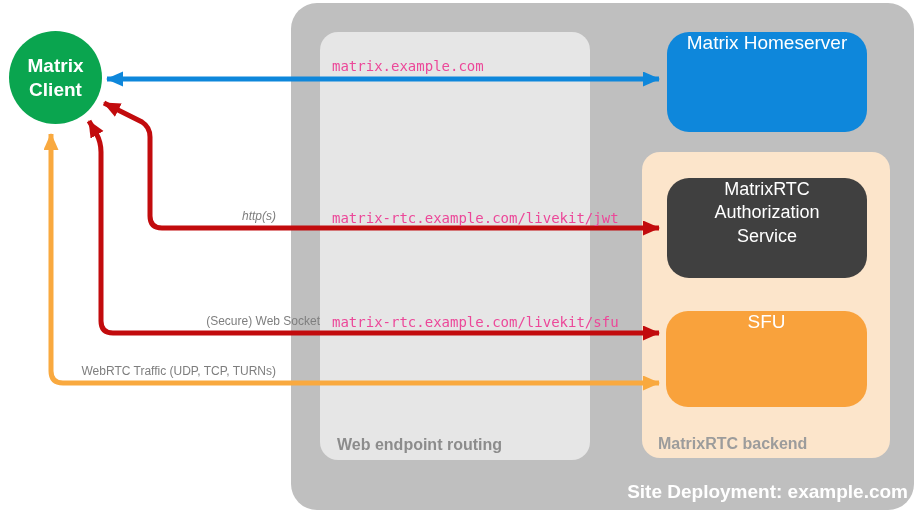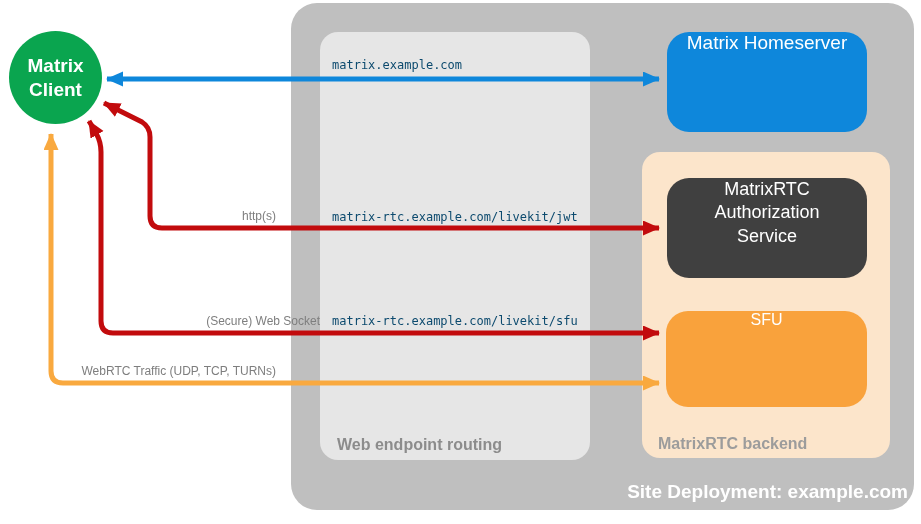--- a/index.html
+++ b/index.html
@@ -32,50 +32,50 @@
   }
 
   
   .node {
     z-index: 3; border-radius: 22px;
     display: flex; justify-content: center;
     color: #ffffff; font-weight: normal; text-align: center;
   }
   .homeserver-box { left: 667px; top: 32px;  width: 200px; height: 100px; background: #0e87db; font-size: 19px; }
   .auth-box       { left: 667px; top: 178px; width: 200px; height: 100px; background: #404040; font-size: 18px; line-height: 1.3; }
-  .sfu-box        { left: 666px; top: 311px; width: 201px; height: 96px;  background: #f9a23c; font-size: 16px; }
+  .sfu-box        { left: 666px; top: 311px; width: 201px; height: 96px;  background: #f9a23c; font-size: 19px; }
 
   .client-circle {
     left: 9px; top: 31px; width: 93px; height: 93px;
     background: #0aa54f; border-radius: 50%;
     display: flex; flex-direction: column; align-items: center; justify-content: center;
     color: #ffffff; font-weight: bold; font-size: 19px; line-height: 1.25;
     z-index: 3; text-align: center;
   }
 
   
   .arrows { left: 0; top: 0; z-index: 4; pointer-events: none; }
 
   
   .endpoint {
     left: 332px;
     font-family: "DejaVu Sans Mono", monospace;
-    font-size: 12px; color: #0c4a6e; z-index: 5; white-space: nowrap;
+    font-size: 14px; color: #ec4899; z-index: 5; white-space: nowrap;
   }
   .ep-1 { top: 58px; }
   .ep-2 { top: 210px; }
   .ep-3 { top: 314px; }
 
   
   .conn-label {
     left: 0; width: 276px; text-align: right;
     font-size: 12px; color: #7e7e7e; z-index: 5; white-space: nowrap;
   }
   .cl-1 { top: 60px; }
-  .cl-2 { top: 209px; }
+  .cl-2 { top: 209px; font-style: italic; }
   .cl-3 { top: 314px; padding-left: 44px; }
   .cl-4 { top: 364px; }
 
   
   .routing-title {
     left: 337px; top: 436px; font-size: 16px; font-weight: bold;
     color: #8c8c8c; z-index: 5; white-space: nowrap;
   }
   .backend-title {
     left: 658px; top: 435px; font-size: 16px; font-weight: bold;

